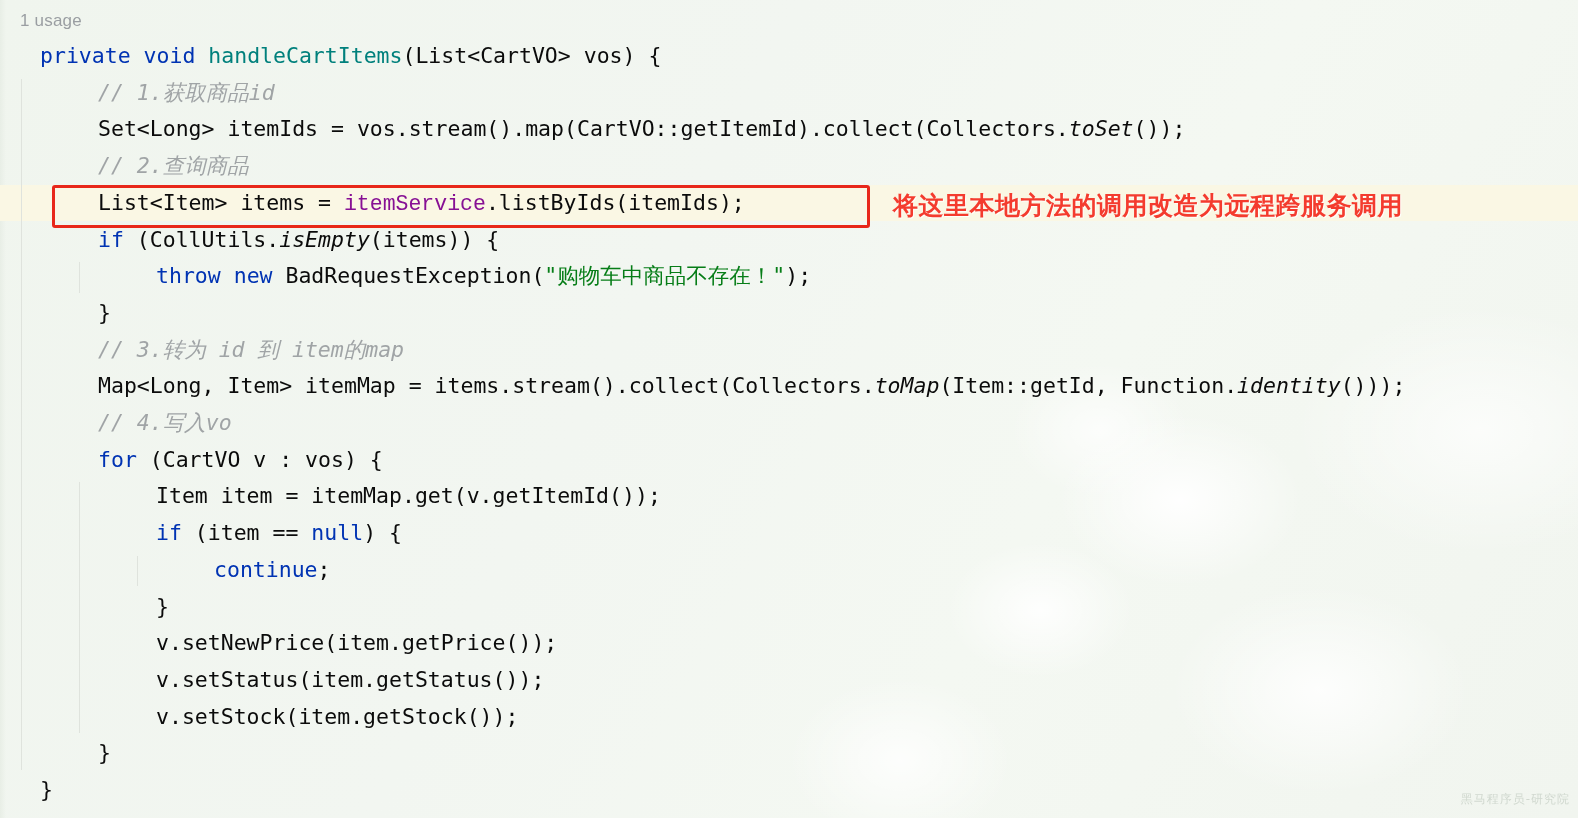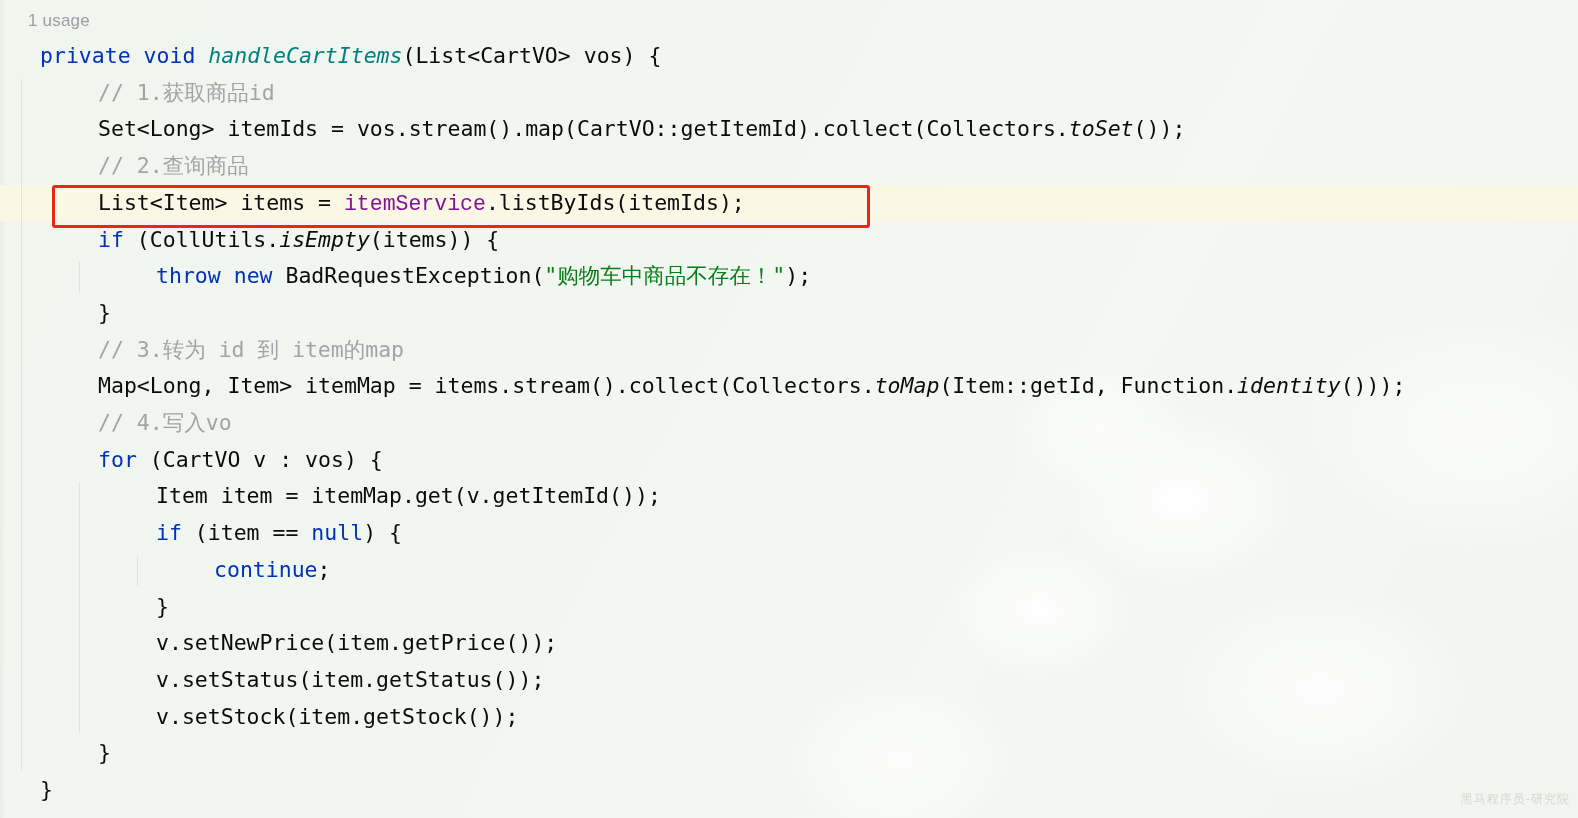--- a/index.html
+++ b/index.html
@@ -48,21 +48,21 @@
     width: 1578px;
     font-size: 21.5px;
     line-height: 36.7px;
     letter-spacing: 0px;
     color: #0b0b0b;
     white-space: pre;
   }
 
   .usage-label {
     position: absolute;
-    left: 28px;
+    left: 20px;
     top: 10px;
     font-family: "Liberation Sans", "DejaVu Sans", sans-serif;
     font-size: 17px;
     line-height: 22px;
     color: #9a9ea2;
     letter-spacing: 0.2px;
   }
 
   .code-line {
     position: relative;
@@ -92,24 +92,24 @@
 
   
   .indent-guide {
     position: absolute;
     width: 1px;
     background: #dfe3dd;
   }
 
   
   .kw     { color: #0033b3; }           
-  .mth    { color: #00807c; font-style: italic; }           
+  .mth    { color: #00807c; }           
   .fld    { color: #871094; font-family: Liberation Mono, monospace; }           
   .str    { color: #067d17; }           
-  .cmt    { color: #a0a4a6; }   
+  .cmt    { color: #a0a4a6; font-style: italic; }   
   .stat   { font-style: italic; margin-top: 20px; }        
   .plain  { color: #0b0b0b; }
 
   
   #annotation {
     position: absolute;
     left: 893px;
     top: 189px;
     font-family: "DejaVu Sans", "Liberation Sans", sans-serif;
     font-size: 25px;
@@ -147,16 +147,17 @@
 
   <div id="indent-guides">
       <div class="indent-guide" style="left: 21px; top: 78.7px; height: 691.3px;"></div>
       <div class="indent-guide" style="left: 79px; top: 262.2px; height: 30.7px;"></div>
       <div class="indent-guide" style="left: 79px; top: 482.4px; height: 250.9px;"></div>
       <div class="indent-guide" style="left: 137px; top: 555.8px; height: 30.7px;"></div>
     </div>
 
   <div id="callout-box"></div>
 
+  <div id="annotation">将这里本地方法的调用改造为远程跨服务调用</div>
 
   <div id="watermark">黑马程序员-研究院</div>
 
 </div>
 
 </body></html>

